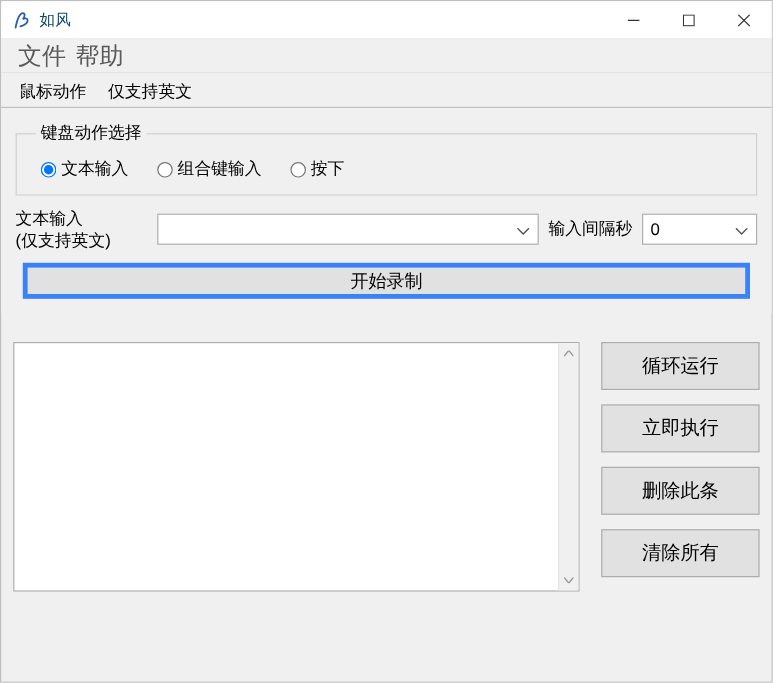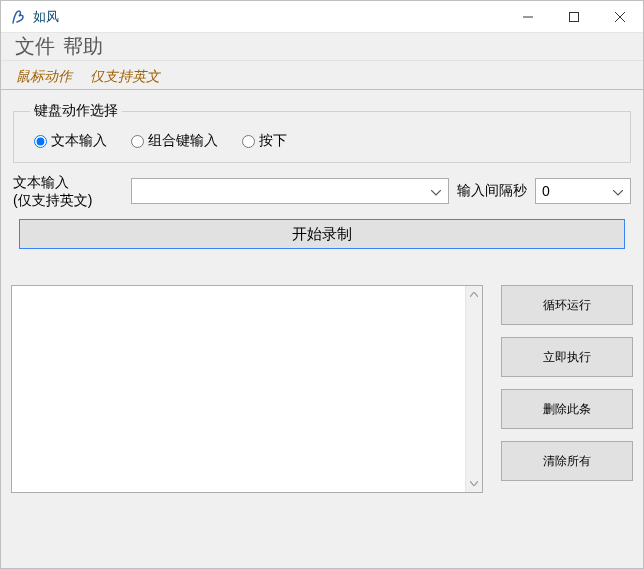--- a/index.html
+++ b/index.html
@@ -65,25 +65,24 @@
     display:flex;
     align-items:flex-end;
     height: 28px;
     background:#f0f0f0;
     padding-left:6px;
     gap:0;
   }
   .tab {
     padding: 3px 8px;
     border:1px solid transparent;
-    color:#a16207;
+    color:#000000;
     font-size:14px;
     position:relative;
     top:1px;
-    font-style:italic;
   }
   .tab.active {
     background:#fcfcfc;
     border:1px solid #bfbfbf;
     border-bottom:1px solid #fcfcfc;
   }
   .tabpanel {
     background:#f0f0f0;
     border-top:1px solid #bfbfbf;
     padding:8px 10px 12px 10px;
@@ -143,21 +142,21 @@
     display:flex;
     align-items:center;
     justify-content:space-between;
     padding:0 4px 0 6px;
   }
   .inputnum .val { flex:1; }
   .inputnum .chev { width:16px; text-align:center; color:#555; }
   
   .record-btn {
     margin: 0 8px;
-    border:1px solid #3b82f6;
+    border:4px solid #3b82f6;
     background:#e1e1e1;
     height: 30px;
     display:flex; align-items:center; justify-content:center;
     font-size:15px;
   }
   
   .lower {
     display:flex;
     gap:18px;
     padding: 24px 10px 10px 10px;
@@ -192,21 +191,21 @@
     width: 132px;
     display:flex;
     flex-direction:column;
     gap:12px;
   }
   .action-btn {
     border:1px solid #adadad;
     background:#e1e1e1;
     height:40px;
     display:flex; align-items:center; justify-content:center;
-    font-size:12px;
+    font-size:16px;
   }
 </style>
 </head>
 <body>
 
 <div class="window">
 
   <div class="titlebar">
     <span class="icon">
       <svg width="16" height="16" viewBox="0 0 16 16">

